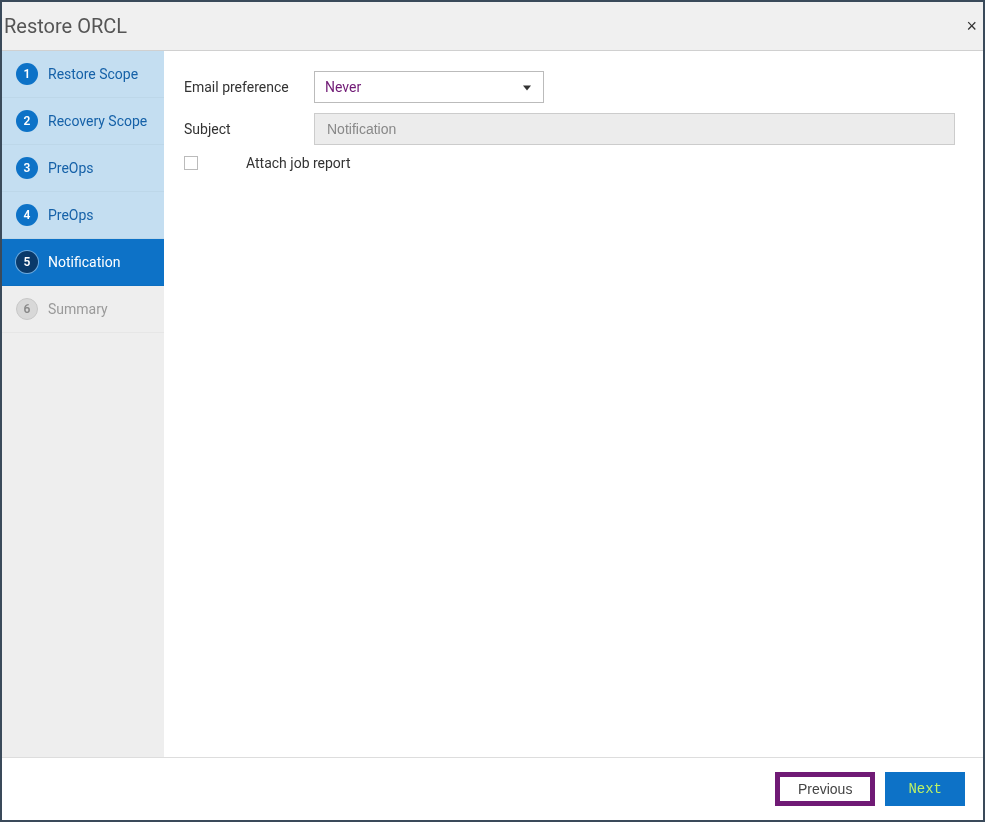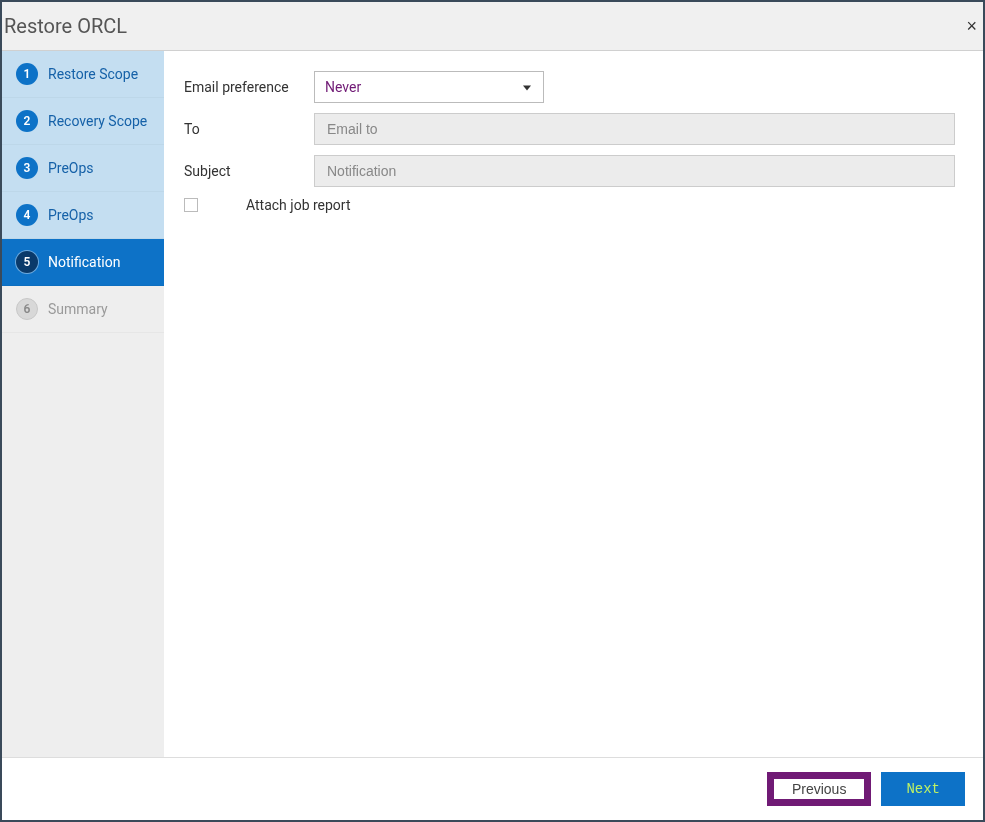--- a/index.html
+++ b/index.html
@@ -201,21 +201,21 @@
       display: flex;
       justify-content: flex-end;
       gap: 10px;
       background: #fff;
     }
     .btn {
       min-width: 72px;
       height: 34px;
       padding: 0 18px;
       font-size: 14px;
-      border: 7px solid #701a75;
+      border: 5px solid #701a75;
       background: #fff;
       color: #444;
       cursor: pointer;
       display: inline-flex;
       align-items: center;
       justify-content: center;
     }
     .btn.primary {
       background: #0d72c7;
       border-color: #0d72c7;
@@ -268,24 +268,20 @@
 
 
       <div class="form-row">
         <span class="form-label">Email preference</span>
         <div class="form-select">
           <span>Never</span>
         </div>
       </div>
 
 
-      <div class="form-row">
-        <span class="form-label">To</span>
-        <input class="form-input" type="text" disabled="" placeholder="Email to" style="">
-      </div>
 
       <div class="form-row">
         <span class="form-label">Subject</span>
         <input class="form-input" type="text" disabled="" placeholder="Notification" style="">
       </div>
 
       <div class="checkbox-row">
         <span class="checkbox"></span>
         <span class="checkbox-label">Attach job report</span>
       </div>

